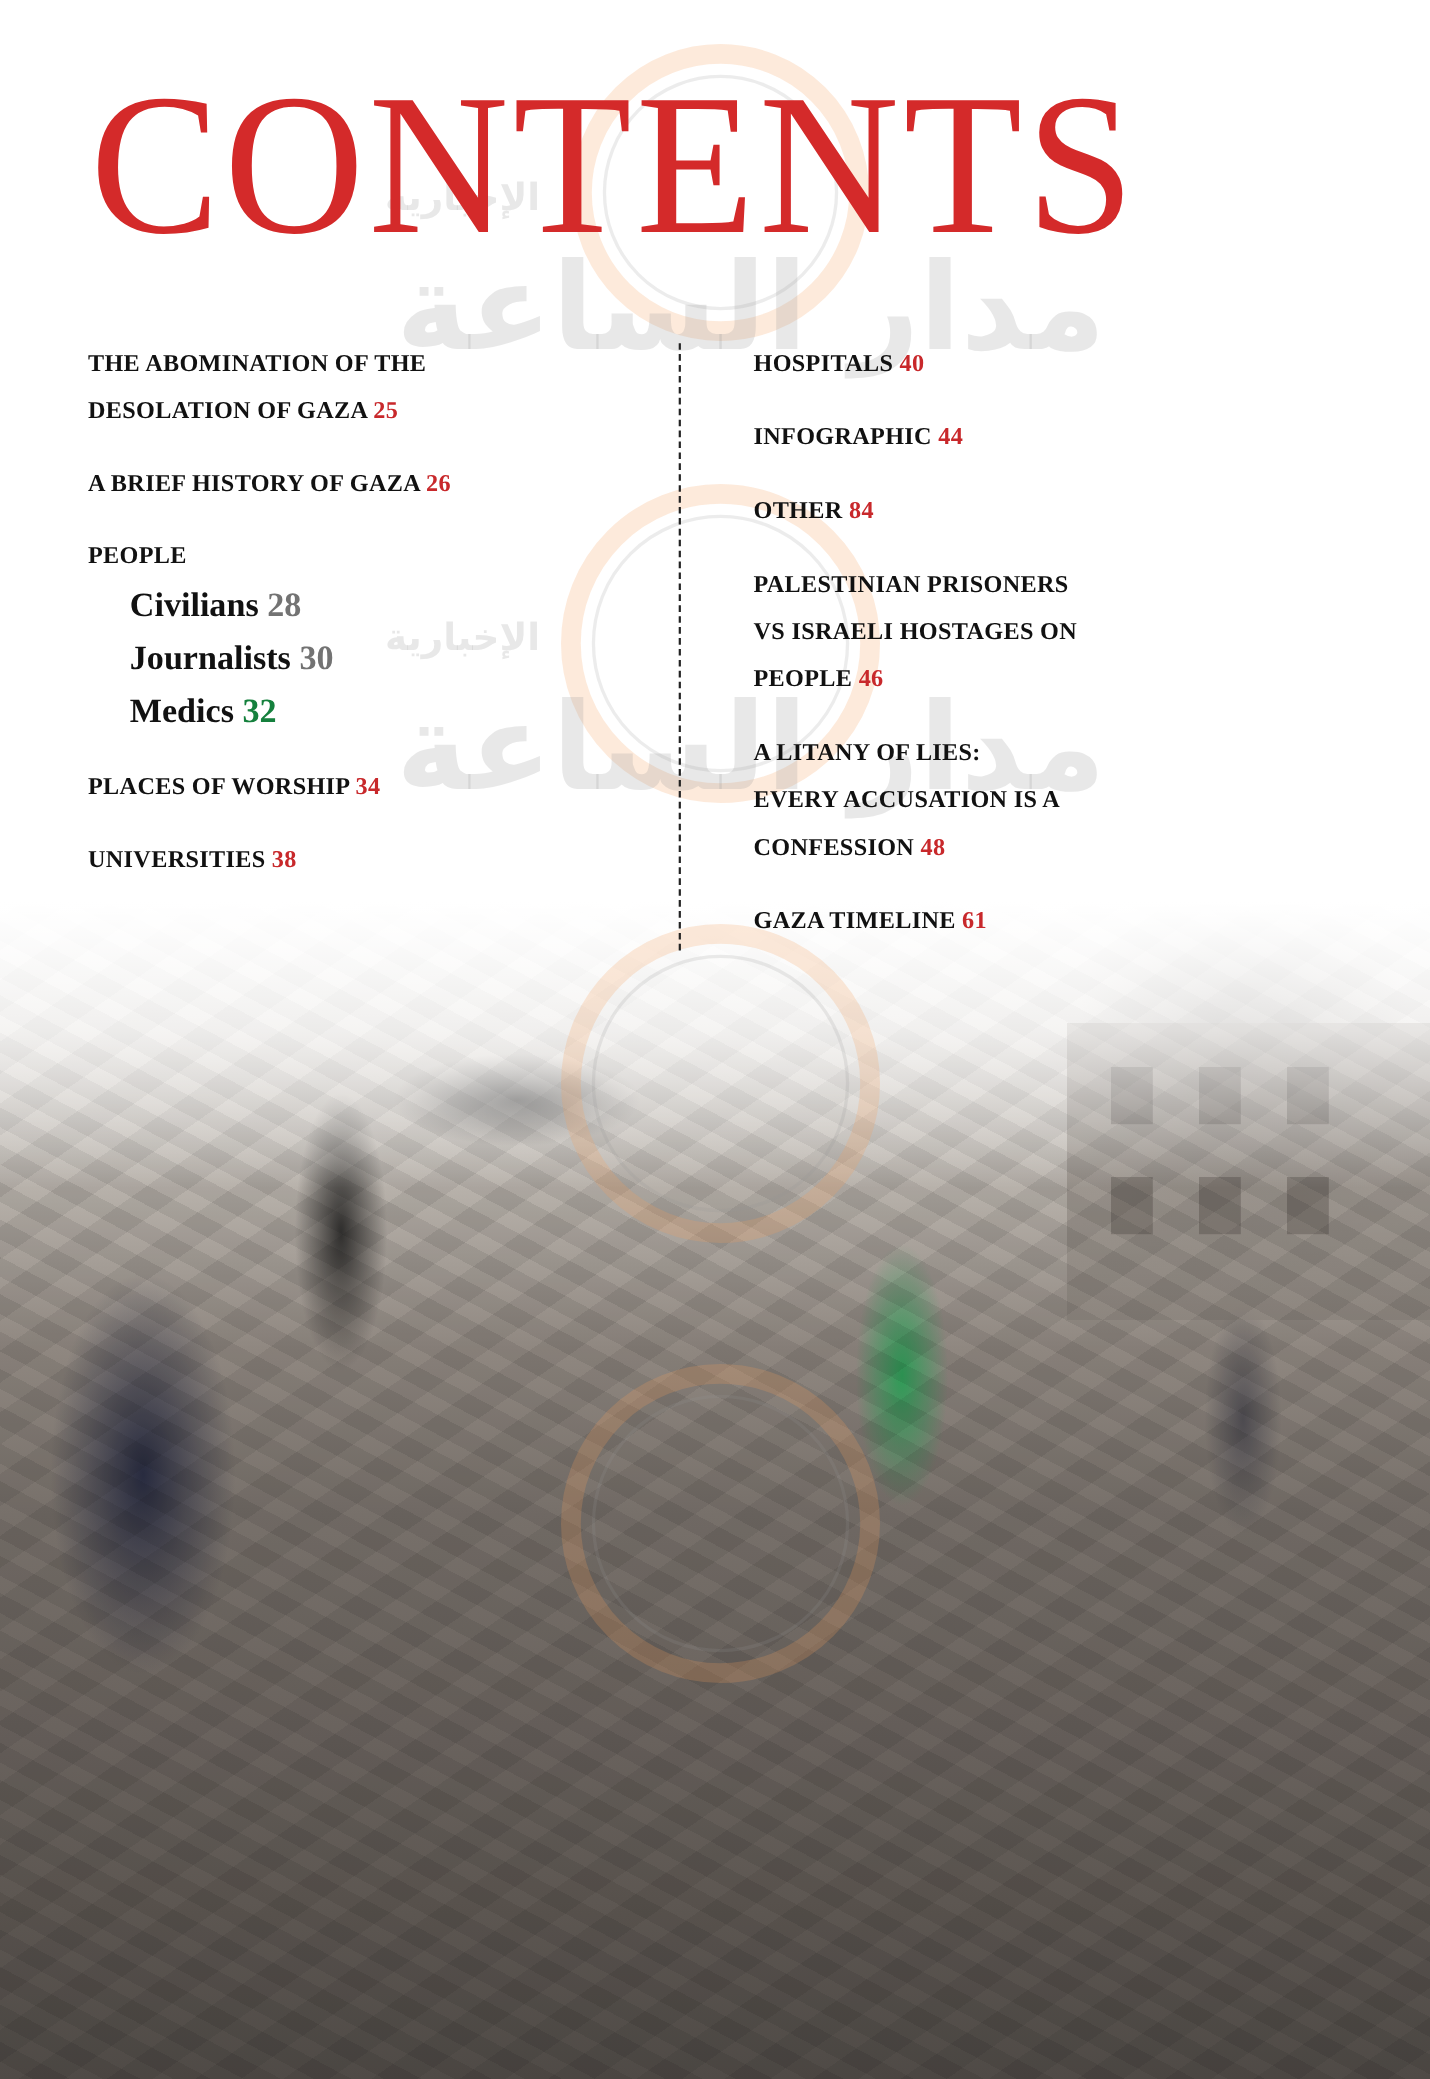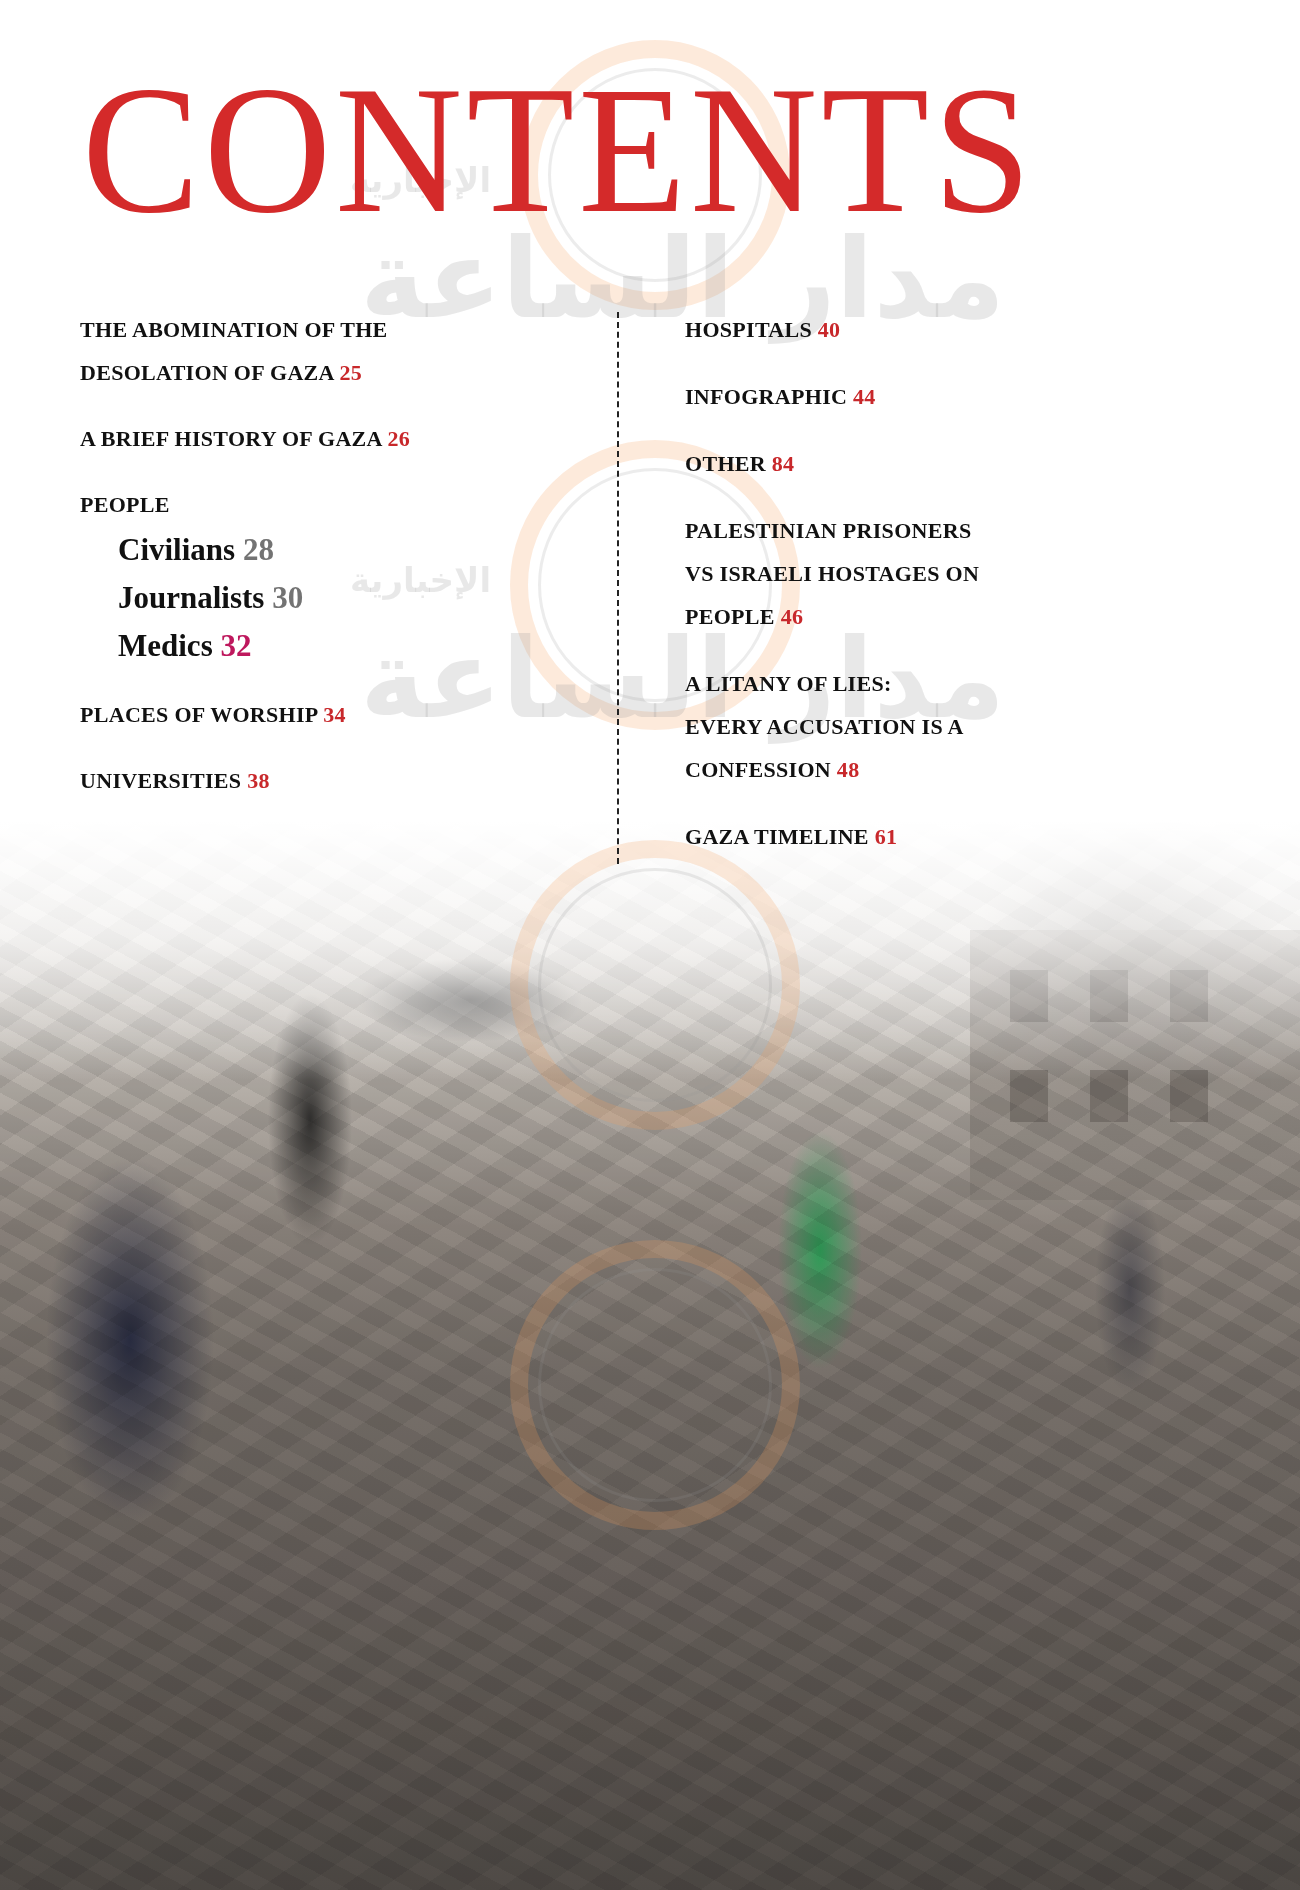--- a/index.html
+++ b/index.html
@@ -28,21 +28,21 @@
   .wm-text{position:absolute;color:rgba(150,150,150,0.22);font-family:"DejaVu Sans",sans-serif;font-weight:bold;direction:rtl;}
   .title{position:absolute;left:82px;top:58px;margin:0;font-weight:normal;font-size:183px;line-height:1;color:#d42a2a;letter-spacing:4px;font-family:"Liberation Serif","DejaVu Serif",serif;transform:scaleX(0.965);transform-origin:left;}
   .col{position:absolute;top:308px;}
   .col-left{left:80px;width:520px;}
   .col-right{left:685px;width:620px;}
   .divider{position:absolute;left:617px;top:312px;width:0;height:552px;border-left:2px dashed #222;}
   .entry{margin:0 0 23px 0;font-weight:bold;font-size:22px;line-height:43px;color:#111;letter-spacing:0.3px;}
   .entry .pg{color:#c8282b;}
   .sub{margin:0;font-weight:bold;font-size:31px;line-height:48px;color:#111;padding-left:38px;}
   .sub .pg{color:#737373;}
-  .sub .pg.black{color:#be185d;}
+  .sub .pg.black{color:#15803d;}
   .people-block{margin-bottom:23px;}
   .people-block .entry{margin-bottom:0;}
   .right .entry{margin-bottom:24px;}
 </style>
 </head>
 <body>
 
 <div class="photo">
   <div class="photo-bg"></div>
   <div class="building">

